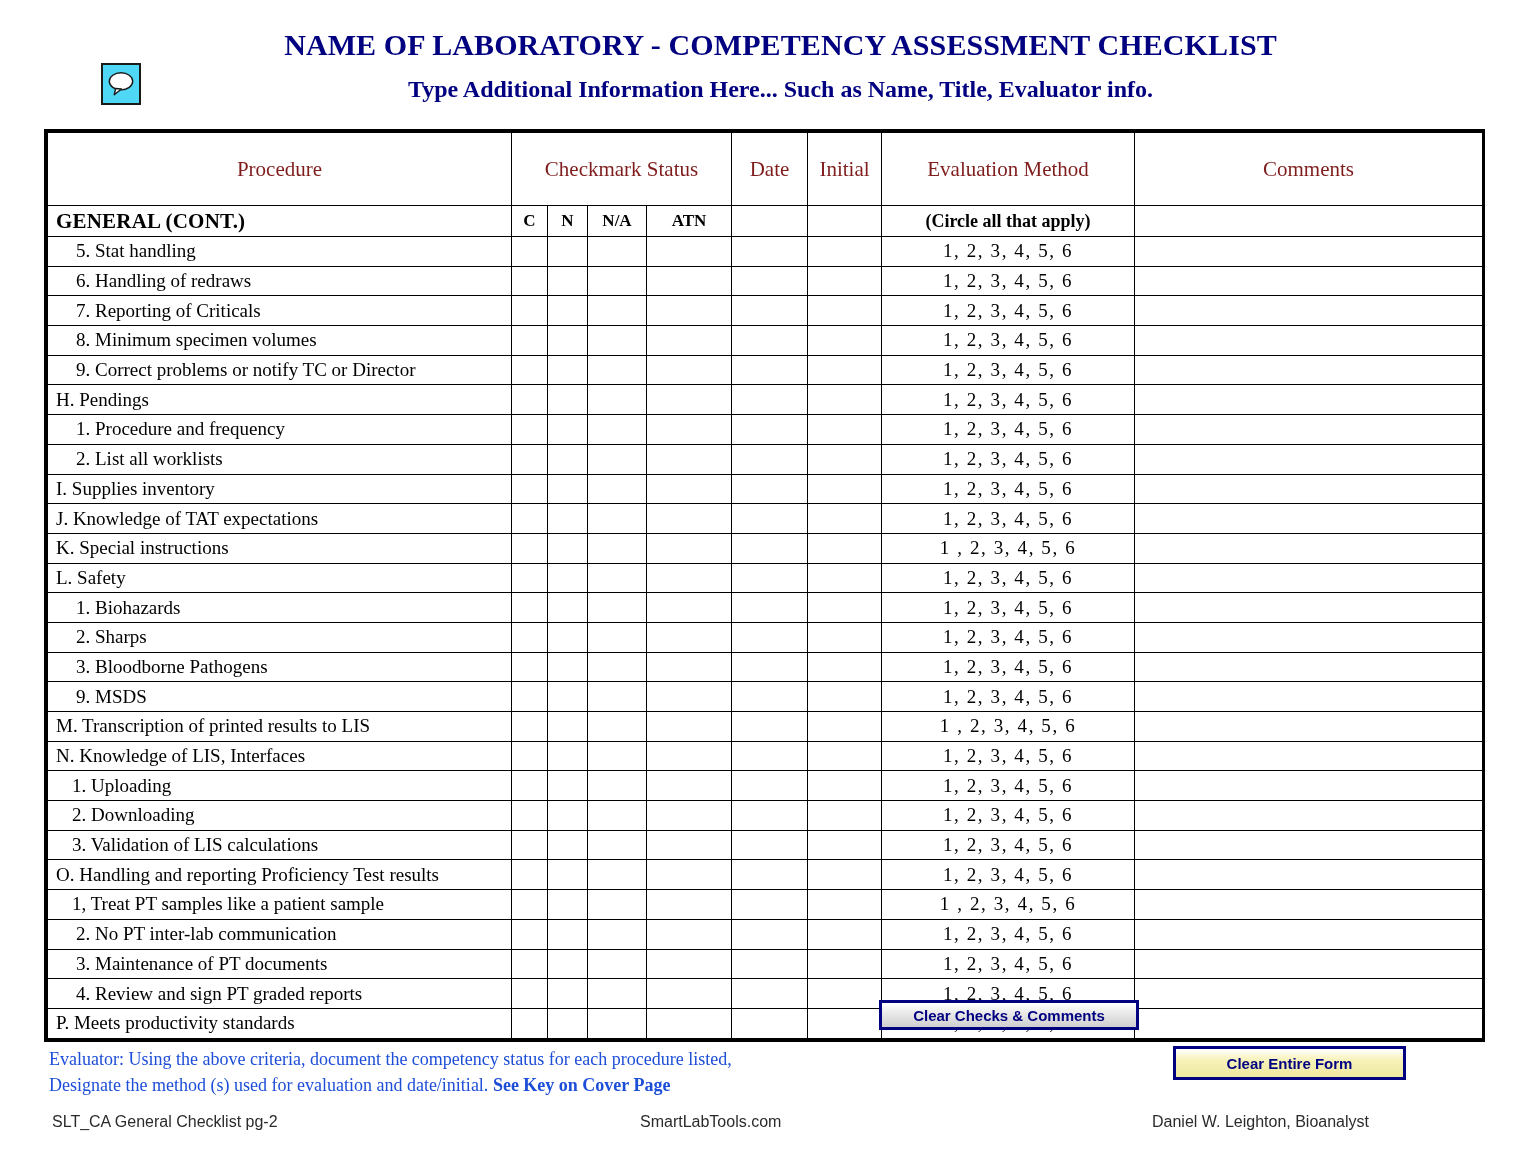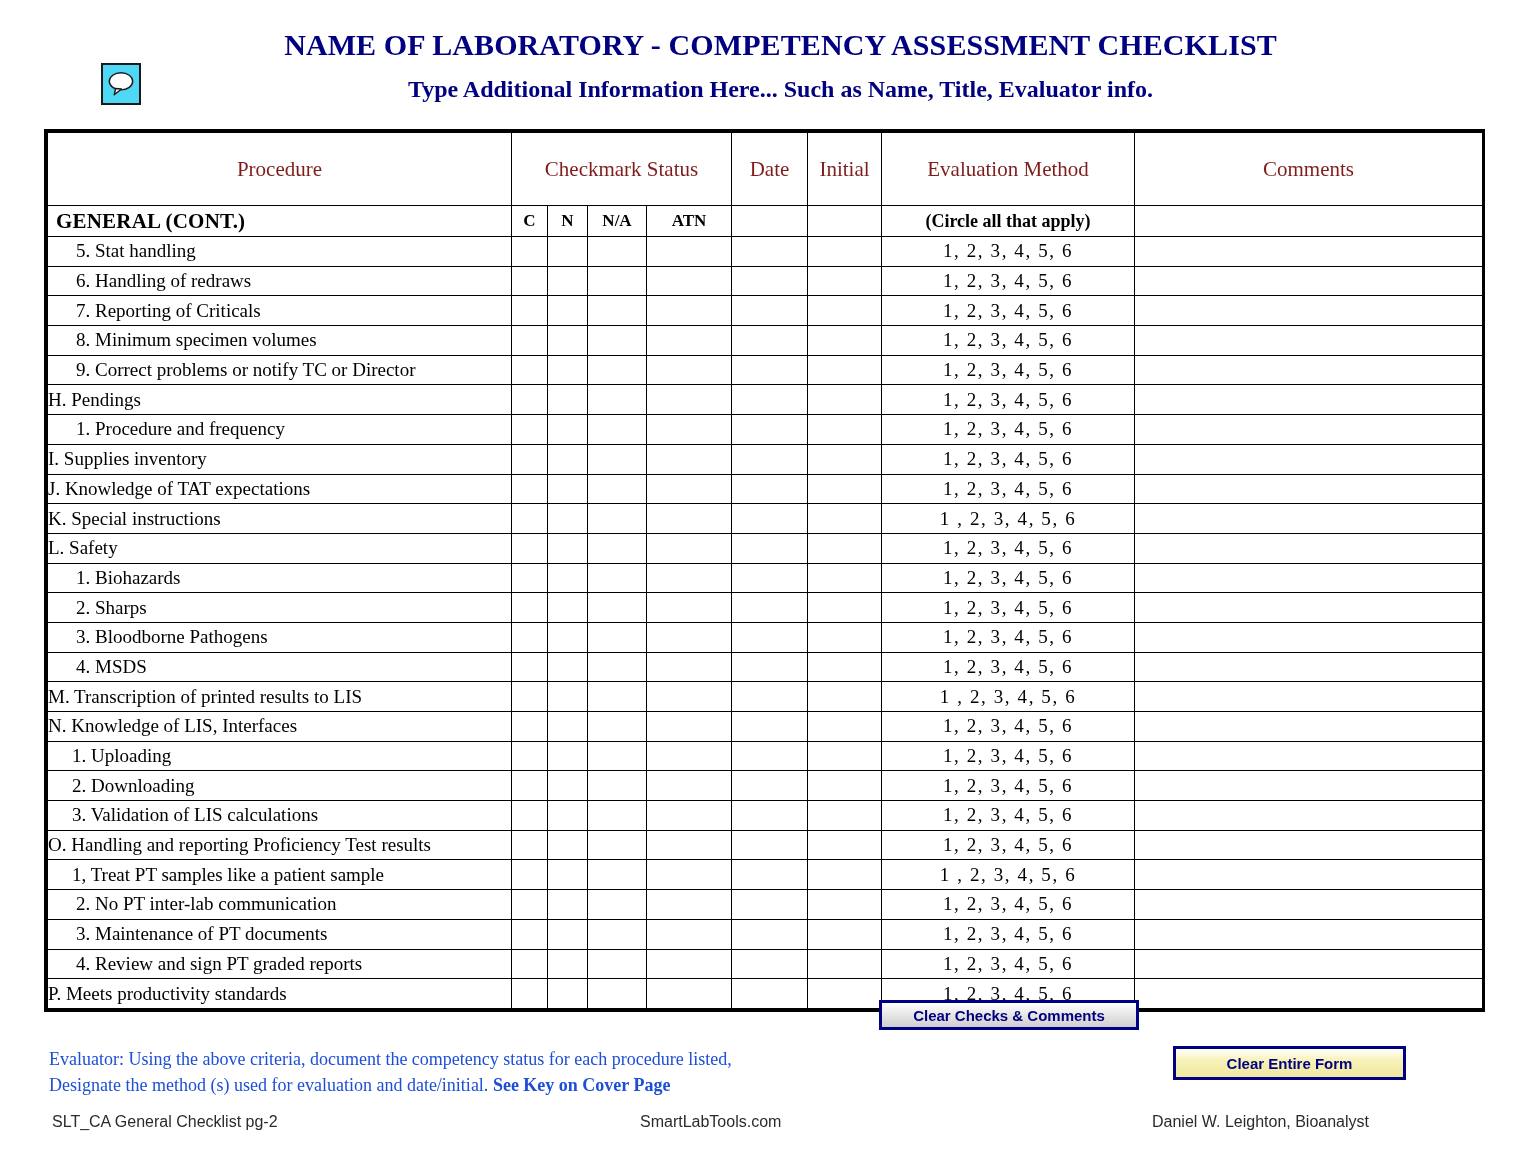--- a/index.html
+++ b/index.html
@@ -109,21 +109,21 @@
   }
 
   tr.datarow td { height: 29.7px; }
   td.proc-cell {
     text-align: left;
     font-size: 19px;
     padding-left: 8px;
     color: #000;
     white-space: nowrap;
   }
-  td.proc-cell.lvl1 { }
+  td.proc-cell.lvl1 { padding-left: 8px; }
   td.proc-cell.lvl2 { padding-left: 28px; }
   td.proc-cell.lvl2b { padding-left: 24px; }
   td.eval-cell {
     text-align: center;
     font-size: 19px;
     letter-spacing: 1.6px;
     white-space: nowrap;
     color: #000;
   }
   td.blank-cell { }
@@ -298,20 +298,31 @@
             <td class="blank-cell"></td>
             <td class="blank-cell"></td>
             <td class="blank-cell"></td>
             <td class="blank-cell"></td>
             <td class="blank-cell"></td>
             <td class="blank-cell"></td>
             <td class="eval-cell">1,  2,  3,  4,  5,  6</td>
             <td class="blank-cell"></td>
           </tr>
           <tr class="datarow">
+            <td class="proc-cell lvl2">2. List all worklists</td>
+            <td class="blank-cell"></td>
+            <td class="blank-cell"></td>
+            <td class="blank-cell"></td>
+            <td class="blank-cell"></td>
+            <td class="blank-cell"></td>
+            <td class="blank-cell"></td>
+            <td class="eval-cell">1,  2,  3,  4,  5,  6</td>
+            <td class="blank-cell"></td>
+          </tr>
+          <tr class="datarow">
             <td class="proc-cell lvl1">I. Supplies inventory</td>
             <td class="blank-cell"></td>
             <td class="blank-cell"></td>
             <td class="blank-cell"></td>
             <td class="blank-cell"></td>
             <td class="blank-cell"></td>
             <td class="blank-cell"></td>
             <td class="eval-cell">1,  2,  3,  4,  5,  6</td>
             <td class="blank-cell"></td>
           </tr>
@@ -375,21 +386,21 @@
             <td class="blank-cell"></td>
             <td class="blank-cell"></td>
             <td class="blank-cell"></td>
             <td class="blank-cell"></td>
             <td class="blank-cell"></td>
             <td class="blank-cell"></td>
             <td class="eval-cell">1,  2,  3,  4,  5,  6</td>
             <td class="blank-cell"></td>
           </tr>
           <tr class="datarow">
-            <td class="proc-cell lvl2">4. MSDS</td>
+            <td class="proc-cell lvl2">9. MSDS</td>
             <td class="blank-cell"></td>
             <td class="blank-cell"></td>
             <td class="blank-cell"></td>
             <td class="blank-cell"></td>
             <td class="blank-cell"></td>
             <td class="blank-cell"></td>
             <td class="eval-cell">1,  2,  3,  4,  5,  6</td>
             <td class="blank-cell"></td>
           </tr>
           <tr class="datarow">

